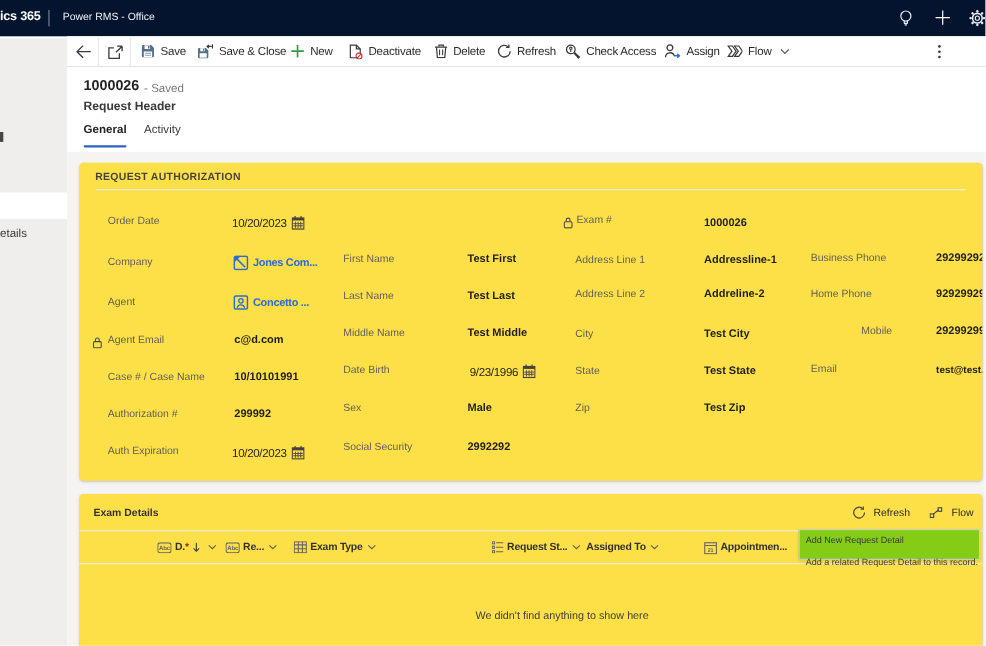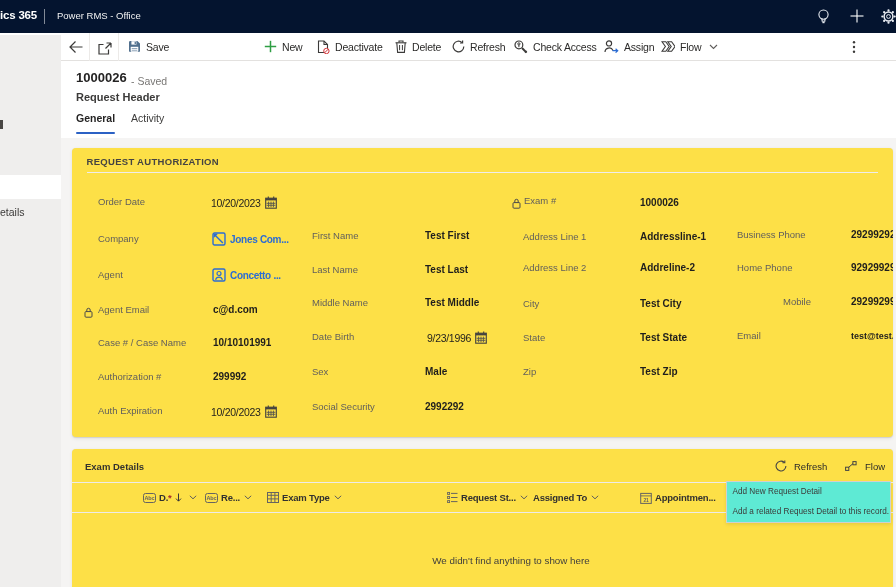--- a/index.html
+++ b/index.html
@@ -43,21 +43,21 @@
   .cal { vertical-align:-2.5px; margin-left:4px; }
   #c2title { left:13px; top:11.5px; font-size:9.5px; font-weight:bold; color:#33322f; }
   #newbtn { left:572px; top:4px; width:120px; height:26px; background:#e9e7e5; display:flex; align-items:center; font-size:9.5px; color:#2b2a29; white-space:nowrap; }
   #refbtn { left:703px; top:4px; height:26px; display:flex; align-items:center; font-size:9.5px; color:#2b2a29; }
   #flowbtn { left:773px; top:4px; height:26px; display:flex; align-items:center; font-size:9.5px; color:#2b2a29; }
   #c2div1 { left:0px; top:33px; width:821px; height:1px; background:#edebea; }
   #c2div2 { left:0px; top:63px; width:821px; height:1px; background:#edebea; }
   .ghead { position:absolute; top:41px; height:15px; font-size:9.5px; letter-spacing:-0.2px; font-weight:bold; color:#323130; display:flex; align-items:center; white-space:nowrap; }
   .ghead svg { margin-right:3px; flex:none; }
   #emptymsg { position:absolute; left:439px; top:106px; font-size:9.8px; color:#3f3e3d; transform:translateX(-50%); white-space:nowrap; }
-  #tooltip { left:726px; top:481px; width:165px; height:42px; background:#5eead4; border:1px solid #d1d0cf; box-shadow:0 1.6px 3.6px rgba(0,0,0,0.1); z-index:50; }
+  #tooltip { left:726px; top:481px; width:165px; height:28px; background:#84cc16; border:1px solid #d1d0cf; box-shadow:0 1.6px 3.6px rgba(0,0,0,0.1); z-index:50; }
   #tooltip .l1 { position:absolute; left:5.5px; top:5px; font-size:8.2px; color:#3b3a39; white-space:nowrap; }
   #tooltip .l2 { position:absolute; left:5.5px; top:25px; font-size:8.2px; color:#3b3a39; white-space:nowrap; }
   .ast { color:#a4262c; }
 </style>
 </head>
 <body>
 <div id="page">
 <div class="abs" id="topbar"></div>
 <div class="abs" id="brand">ics 365</div>
 <div class="abs" id="topsep"></div>
@@ -102,20 +102,31 @@
       <div class="cmditem" style="left:67px;">
         <svg width="13" height="13" viewBox="0 0 13 13">
           <path d="M1 2.2 a1.2 1.2 0 0 1 1.2-1.2 h7.2 l2.6 2.6 v7.2 a1.2 1.2 0 0 1 -1.2 1.2 h-8.6 a1.2 1.2 0 0 1 -1.2 -1.2 z" fill="#51708e"></path>
           <rect x="3.4" y="1.2" width="5" height="3.4" fill="#fff"></rect>
           <rect x="6.6" y="1.7" width="1.3" height="2.4" fill="#51708e"></rect>
           <rect x="2.7" y="6.8" width="7.6" height="5" fill="#fff"></rect>
           <rect x="3.7" y="8" width="5.6" height="0.9" fill="#8aa0b5"></rect>
           <rect x="3.7" y="9.8" width="5.6" height="0.9" fill="#8aa0b5"></rect>
         </svg>
         <span>Save</span>
+      </div>
+      <div class="cmditem" style="left:118px;">
+        <svg width="15" height="14" viewBox="0 0 15 14">
+          <path d="M1 4.6 a1 1 0 0 1 1-1 h6.2 l2.2 2.2 v6.2 a1 1 0 0 1 -1 1 h-7.4 a1 1 0 0 1 -1 -1 z" fill="#51708e"></path>
+          <rect x="3" y="3.8" width="4.2" height="2.8" fill="#fff"></rect>
+          <rect x="5.6" y="4.2" width="1.1" height="2" fill="#51708e"></rect>
+          <rect x="2.5" y="8.4" width="6.4" height="4" fill="#fff"></rect>
+          <path d="M9.5 2.2 H13.5 M10.8 0.8 L9.3 2.2 L10.8 3.6" fill="none" stroke="#3b3a39" stroke-width="1.1"></path>
+          <line x1="14.2" y1="0.2" x2="14.2" y2="4.2" stroke="#3b3a39" stroke-width="1.1"></line>
+        </svg>
+        <span>Save &amp; Close</span>
       </div>
       <div class="cmditem" style="left:203px;">
         <svg width="13" height="13" viewBox="0 0 13 13">
           <line x1="6.5" y1="0.8" x2="6.5" y2="12.2" stroke="#2f9e44" stroke-width="1.5"></line>
           <line x1="0.8" y1="6.5" x2="12.2" y2="6.5" stroke="#2f9e44" stroke-width="1.5"></line>
         </svg>
         <span>New</span>
       </div>
       <div class="cmditem" style="left:255px;">
         <svg width="14" height="14" viewBox="0 0 14 14">

